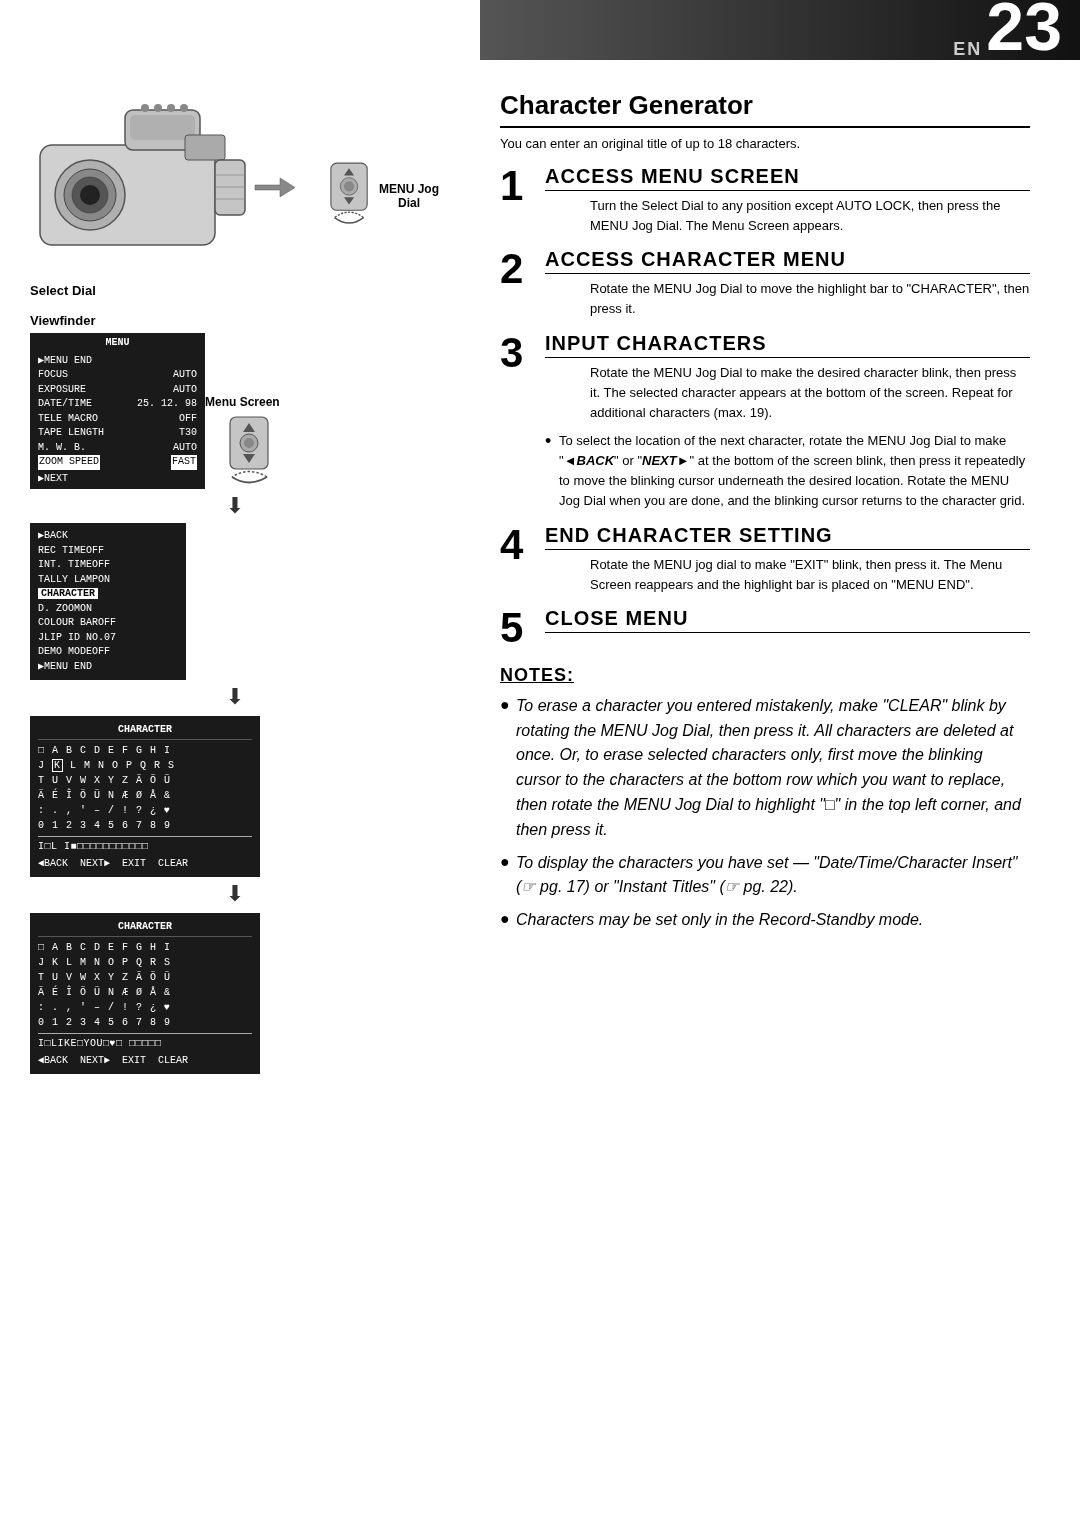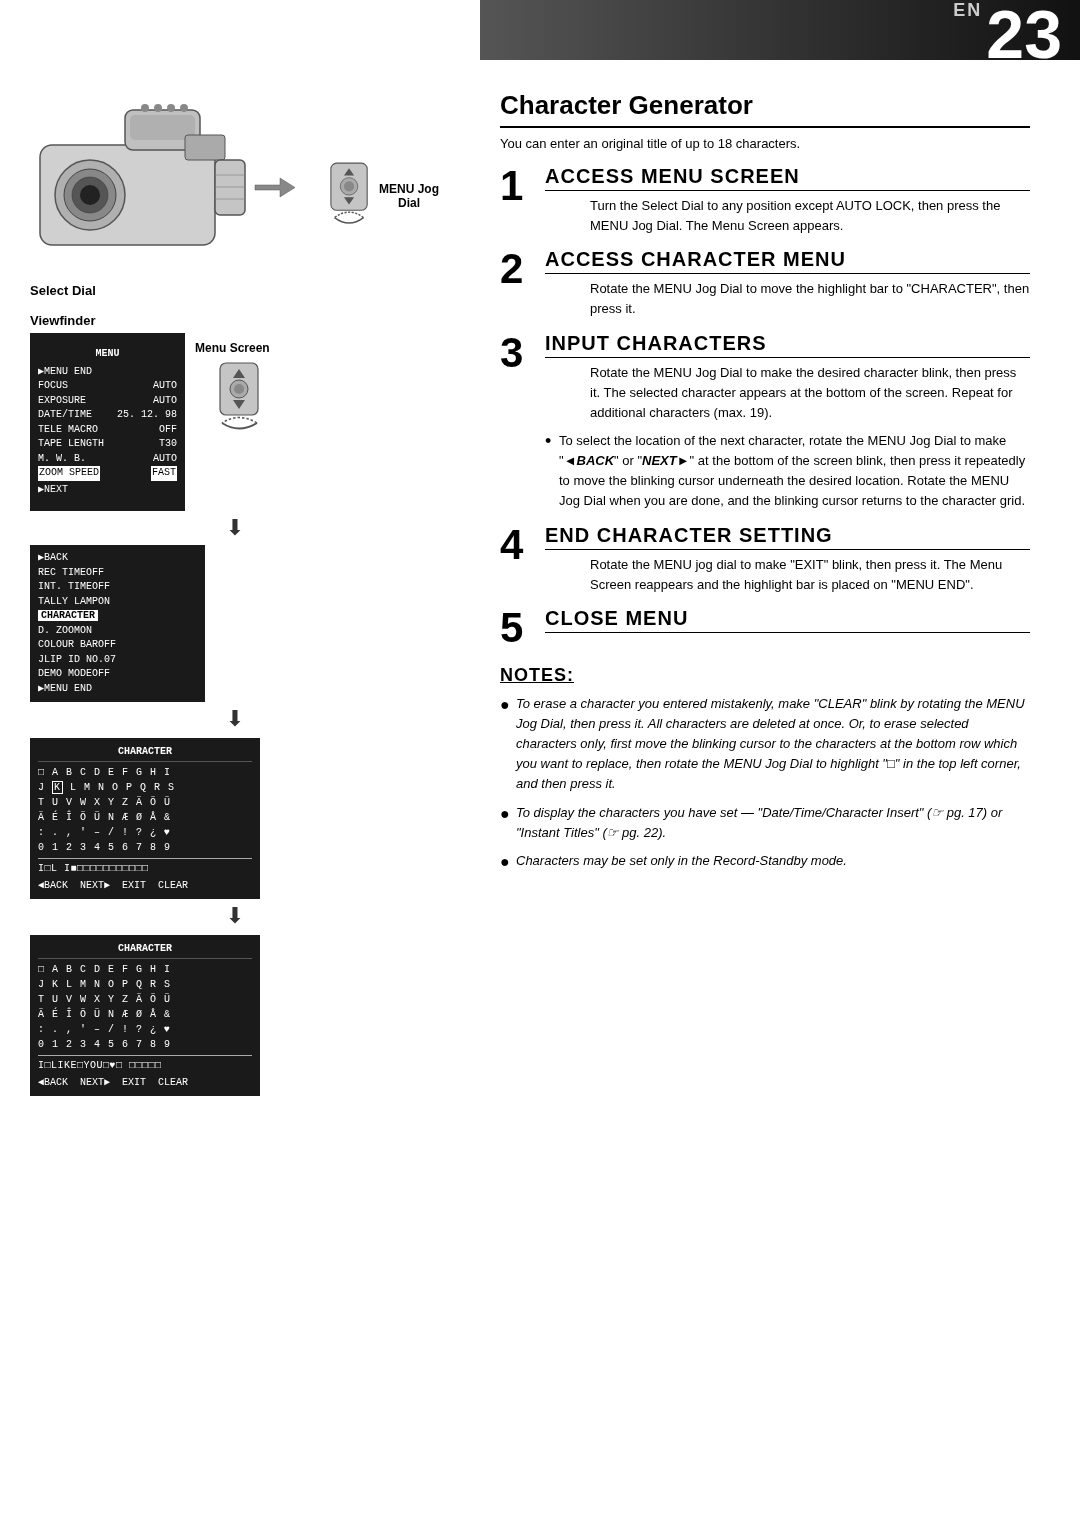--- a/index.html
+++ b/index.html
@@ -14,21 +14,21 @@
     }
 
     
     .header-bar {
       position: absolute;
       top: 0; right: 0;
       width: 600px;
       height: 60px;
       background: linear-gradient(to right, #555, #111);
       display: flex;
-      align-items: flex-start;
+      align-items: flex-end;
       justify-content: flex-end;
       padding-right: 18px;
     }
     .header-bar .en-text {
       color: #ccc;
       font-size: 18px;
       font-weight: bold;
       letter-spacing: 2px;
     }
     .header-bar .page-number {
@@ -86,22 +86,22 @@
       font-size: 13px;
       margin-bottom: 5px;
     }
 
     
     .menu-box {
       background: #1a1a1a;
       color: #fff;
       font-family: 'Courier New', monospace;
       font-size: 10px;
-      padding: 14px 8px;
-      width: 155px;
+      padding: 3px 8px;
+      width: 175px;
       line-height: 1.45;
     }
     .menu-box .menu-title {
       text-align: center;
       font-weight: bold;
       font-size: 10px;
       margin-bottom: 3px;
     }
     .menu-box .menu-row {
       display: flex;
@@ -120,21 +120,21 @@
       line-height: 1;
     }
 
     
     .menu-box2 {
       background: #1a1a1a;
       color: #fff;
       font-family: 'Courier New', monospace;
       font-size: 10px;
       padding: 6px 8px;
-      width: 175px;
+      width: 156px;
       line-height: 1.45;
     }
     .menu-screen-label {
       font-weight: bold;
       font-size: 12px;
       margin-bottom: 5px;
       text-align: right;
     }
 
     
@@ -257,21 +257,21 @@
       display: flex;
       align-items: flex-start;
       margin-bottom: 8px;
     }
     .note-bullet {
       min-width: 16px;
       font-size: 16px;
       line-height: 1.4;
     }
     .note-text {
-      font-size: 13px;
+      font-size: 16px;
       line-height: 1.55;
     }
     .italic { font-style: italic; }
   </style>
 </head>
 <body>
 
 <div class="header-bar">
   <span class="en-text">EN</span>
   <span class="page-number">23</span>
@@ -321,21 +321,21 @@
         <circle cx="40" cy="37" r="7" fill="#888"></circle>
 
         <path d="M20,80 Q40,95 60,80" stroke="#555" stroke-width="2" fill="none" marker-end="url(#arr)"></path>
         <path d="M60,80 Q40,65 20,80" stroke="#555" stroke-width="2" fill="none" stroke-dasharray="3,2"></path>
       </svg>
       <div class="menu-jog-label">MENU Jog Dial</div>
     </div>
   </div>
 
   <div class="viewfinder-section">
-    <div style="display:flex; align-items:flex-start; gap:10px;">
+    <div style="display:flex; align-items:flex-end; ">
       <div>
         <div class="viewfinder-title">Viewfinder</div>
 
         <div class="menu-box">
           <div class="menu-title">MENU</div>
           <div class="menu-row">
               <span>▶MENU END</span>
               <span></span>
             </div>
           <div class="menu-row">

